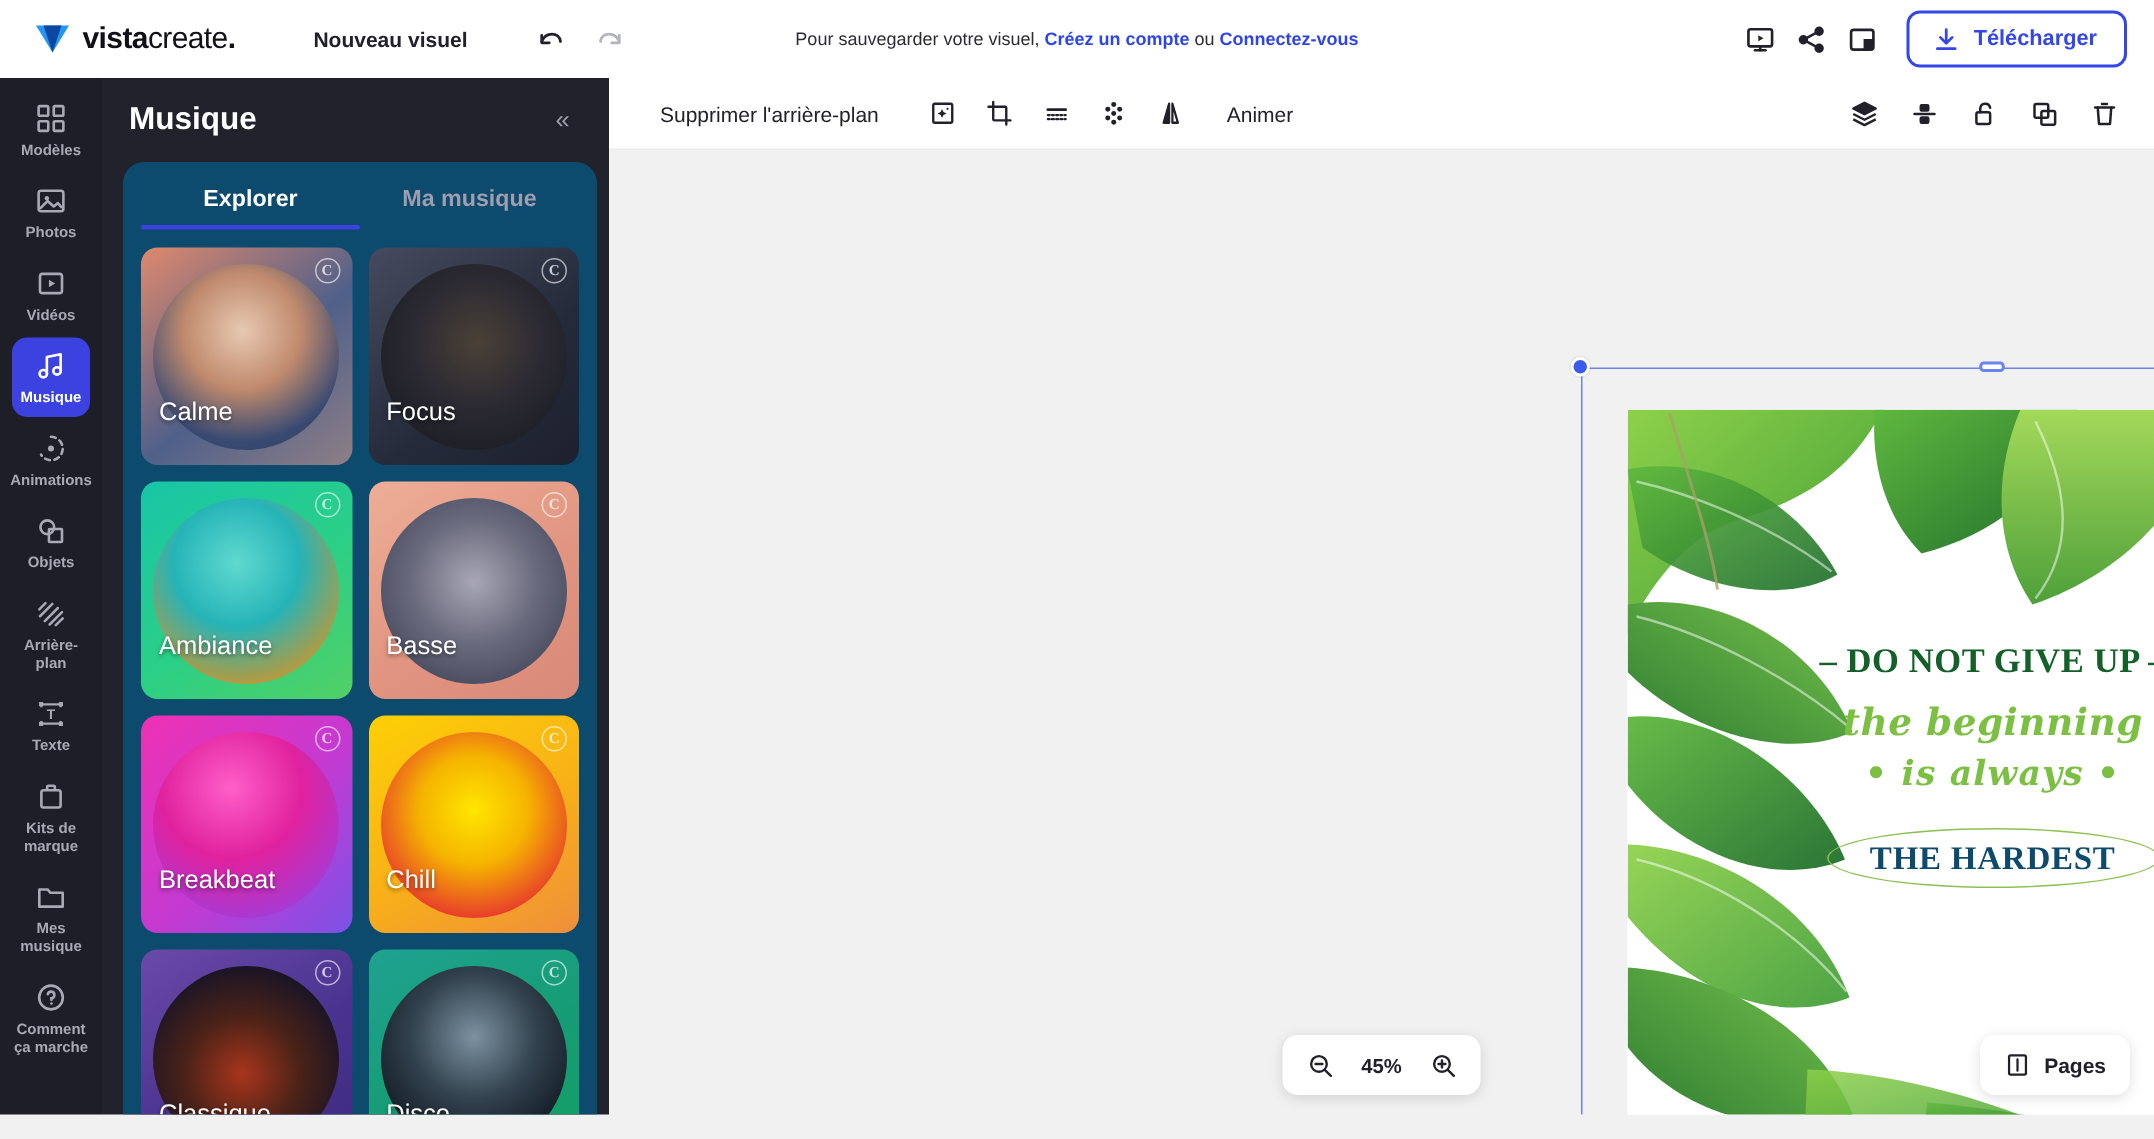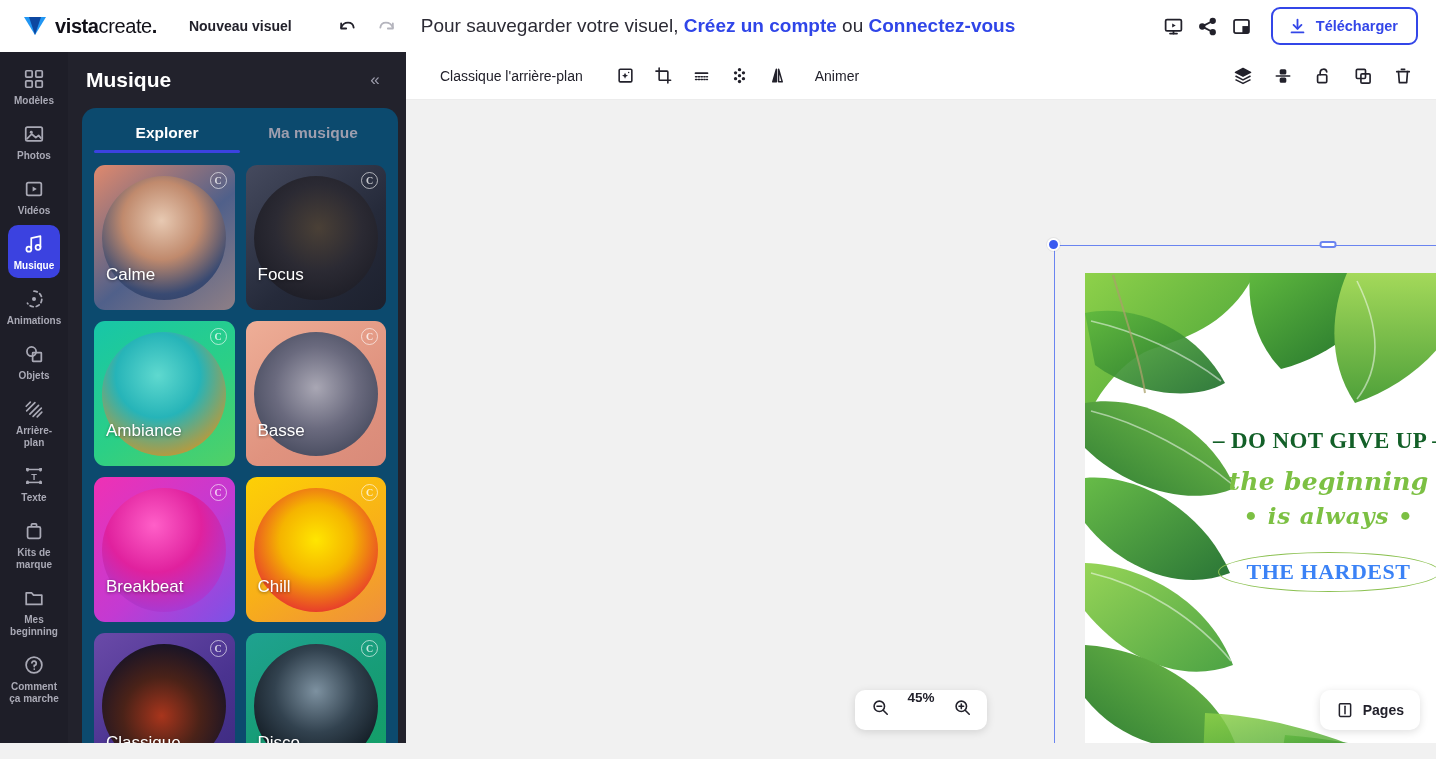--- a/index.html
+++ b/index.html
@@ -19,33 +19,33 @@
     display: flex; align-items: center;
     position: relative; z-index: 30;
   }
   .logo-wrap { display: flex; align-items: center; padding-left: 22px; gap: 7px; }
   .logo-mark { width: 26px; height: 22px; }
   .logo-text { font-size: 20px; font-weight: 700; color: #111018; letter-spacing: -0.4px; }
   .logo-text .thin { font-weight: 400; }
   .logo-dot { font-weight: 700; }
 
   .doc-title {
-    margin-left: 24px; font-size: 14px; color: #22212b; font-weight: 600;
+    margin-left: 44px; font-size: 14px; color: #22212b; font-weight: 600;
     padding: 5px 8px; border-radius: 6px; cursor: text;
   }
   .undo-redo { display: flex; align-items: center; gap: 6px; margin-left: 30px; }
   .icon-btn {
     width: 34px; height: 34px; border-radius: 7px;
     display: flex; align-items: center; justify-content: center;
     background: transparent; border: none; cursor: pointer;
   }
 
   .save-note {
     position: absolute; left: 50%; transform: translateX(-50%);
-    font-size: 19px; color: #2c2b35; white-space: nowrap;
+    font-size: 12px; color: #2c2b35; white-space: nowrap;
   }
   .save-note a { color: #2f45e8; font-weight: 700; text-decoration: none; cursor: pointer; }
 
   .header-right {
     margin-left: auto; display: flex; align-items: center;
     gap: 0; padding-right: 18px;
   }
   .download-btn {
     display: flex; align-items: center; gap: 9px;
     height: 38px; padding: 0 18px 0 15px; margin-left: 12px;
@@ -179,29 +179,29 @@
     font-family: "DejaVu Serif", serif; font-style: italic; font-weight: 700;
     font-size: 23px; color: #7cc043; margin-top: 6px; letter-spacing: 0.8px;
   }
   .dt-badge {
     margin: 23px auto 0; width: 222px; height: 40px;
     border: 1.8px solid #8cc152; border-radius: 50%;
     display: flex; align-items: center; justify-content: center;
   }
   .dt-line4 {
     font-family: "Liberation Serif", serif; font-weight: 700;
-    font-size: 22px; color: #3b82f6; letter-spacing: 0.5px;
+    font-size: 22px; color: #0c4a6e; letter-spacing: 0.5px;
   }
 
   
   .zoom-bar {
     position: absolute; left: 50%; transform: translateX(-50%); bottom: 13px;
     height: 40px; background: #fff; border-radius: 10px;
     box-shadow: 0 2px 9px rgba(0,0,0,.13);
-    display: flex; gap: 4px; padding: 0 8px; z-index: 20;
+    display: flex; align-items: center; gap: 4px; padding: 0 8px; z-index: 20;
   }
   .zoom-val { font-size: 13.5px; font-weight: 700; color: #22212b; min-width: 40px; text-align: center; cursor: pointer; }
   .pages-btn {
     position: absolute; right: 16px; bottom: 13px;
     height: 40px; background: #fff; border-radius: 10px;
     box-shadow: 0 2px 9px rgba(0,0,0,.13);
     display: flex; align-items: center; gap: 9px; padding: 0 16px;
     font-size: 14px; font-weight: 700; color: #22212b; cursor: pointer; z-index: 20;
   }
 
@@ -391,21 +391,21 @@
         </span>
         <span class="rail-label">Kits de marque</span>
       </div>
 
       <div class="rail-item">
         <span>
           <svg width="22" height="22" viewBox="0 0 24 24" fill="none" stroke="currentColor" stroke-width="1.9" stroke-linejoin="round">
             <path d="M3.5 19 V6.5 h6 l2 2.4 h9 V19 z"></path>
           </svg>
         </span>
-        <span class="rail-label">Mes beginning</span>
+        <span class="rail-label">Mes musique</span>
       </div>
 
       <div class="rail-item">
         <span>
           <svg width="22" height="22" viewBox="0 0 24 24" fill="none" stroke="currentColor" stroke-width="1.9">
             <circle cx="12" cy="12" r="8.6"></circle>
             <path d="M9.7 9.6 a2.4 2.4 0 1 1 2.6 2.9 v1.2" stroke-linecap="round"></path>
             <circle cx="12.3" cy="16.4" r="0.95" fill="currentColor" stroke="none"></circle>
           </svg>
         </span>
@@ -475,21 +475,21 @@
             <div class="card-name">Disco</div>
           </div>
 
         </div>
       </div>
     </div>
 
     <div class="stage">
 
       <div class="toolbar">
-        <div class="tool-text">Classique l'arrière-plan</div>
+        <div class="tool-text">Supprimer l'arrière-plan</div>
 
         <div class="tool-icons">
           <div class="icon-btn">
             <svg width="19" height="19" viewBox="0 0 24 24" fill="none" stroke="#22212b" stroke-width="2">
               <rect x="4" y="4" width="16" height="16" rx="1.5"></rect>
               <path d="M11.4 8.4 L12.6 11 L15.2 12.2 L12.6 13.4 L11.4 16 L10.2 13.4 L7.6 12.2 L10.2 11 Z" fill="#22212b" stroke="none"></path>
               <circle cx="16" cy="8.3" r="0.9" fill="#22212b" stroke="none"></circle>
             </svg>
           </div>
           <div class="icon-btn">

